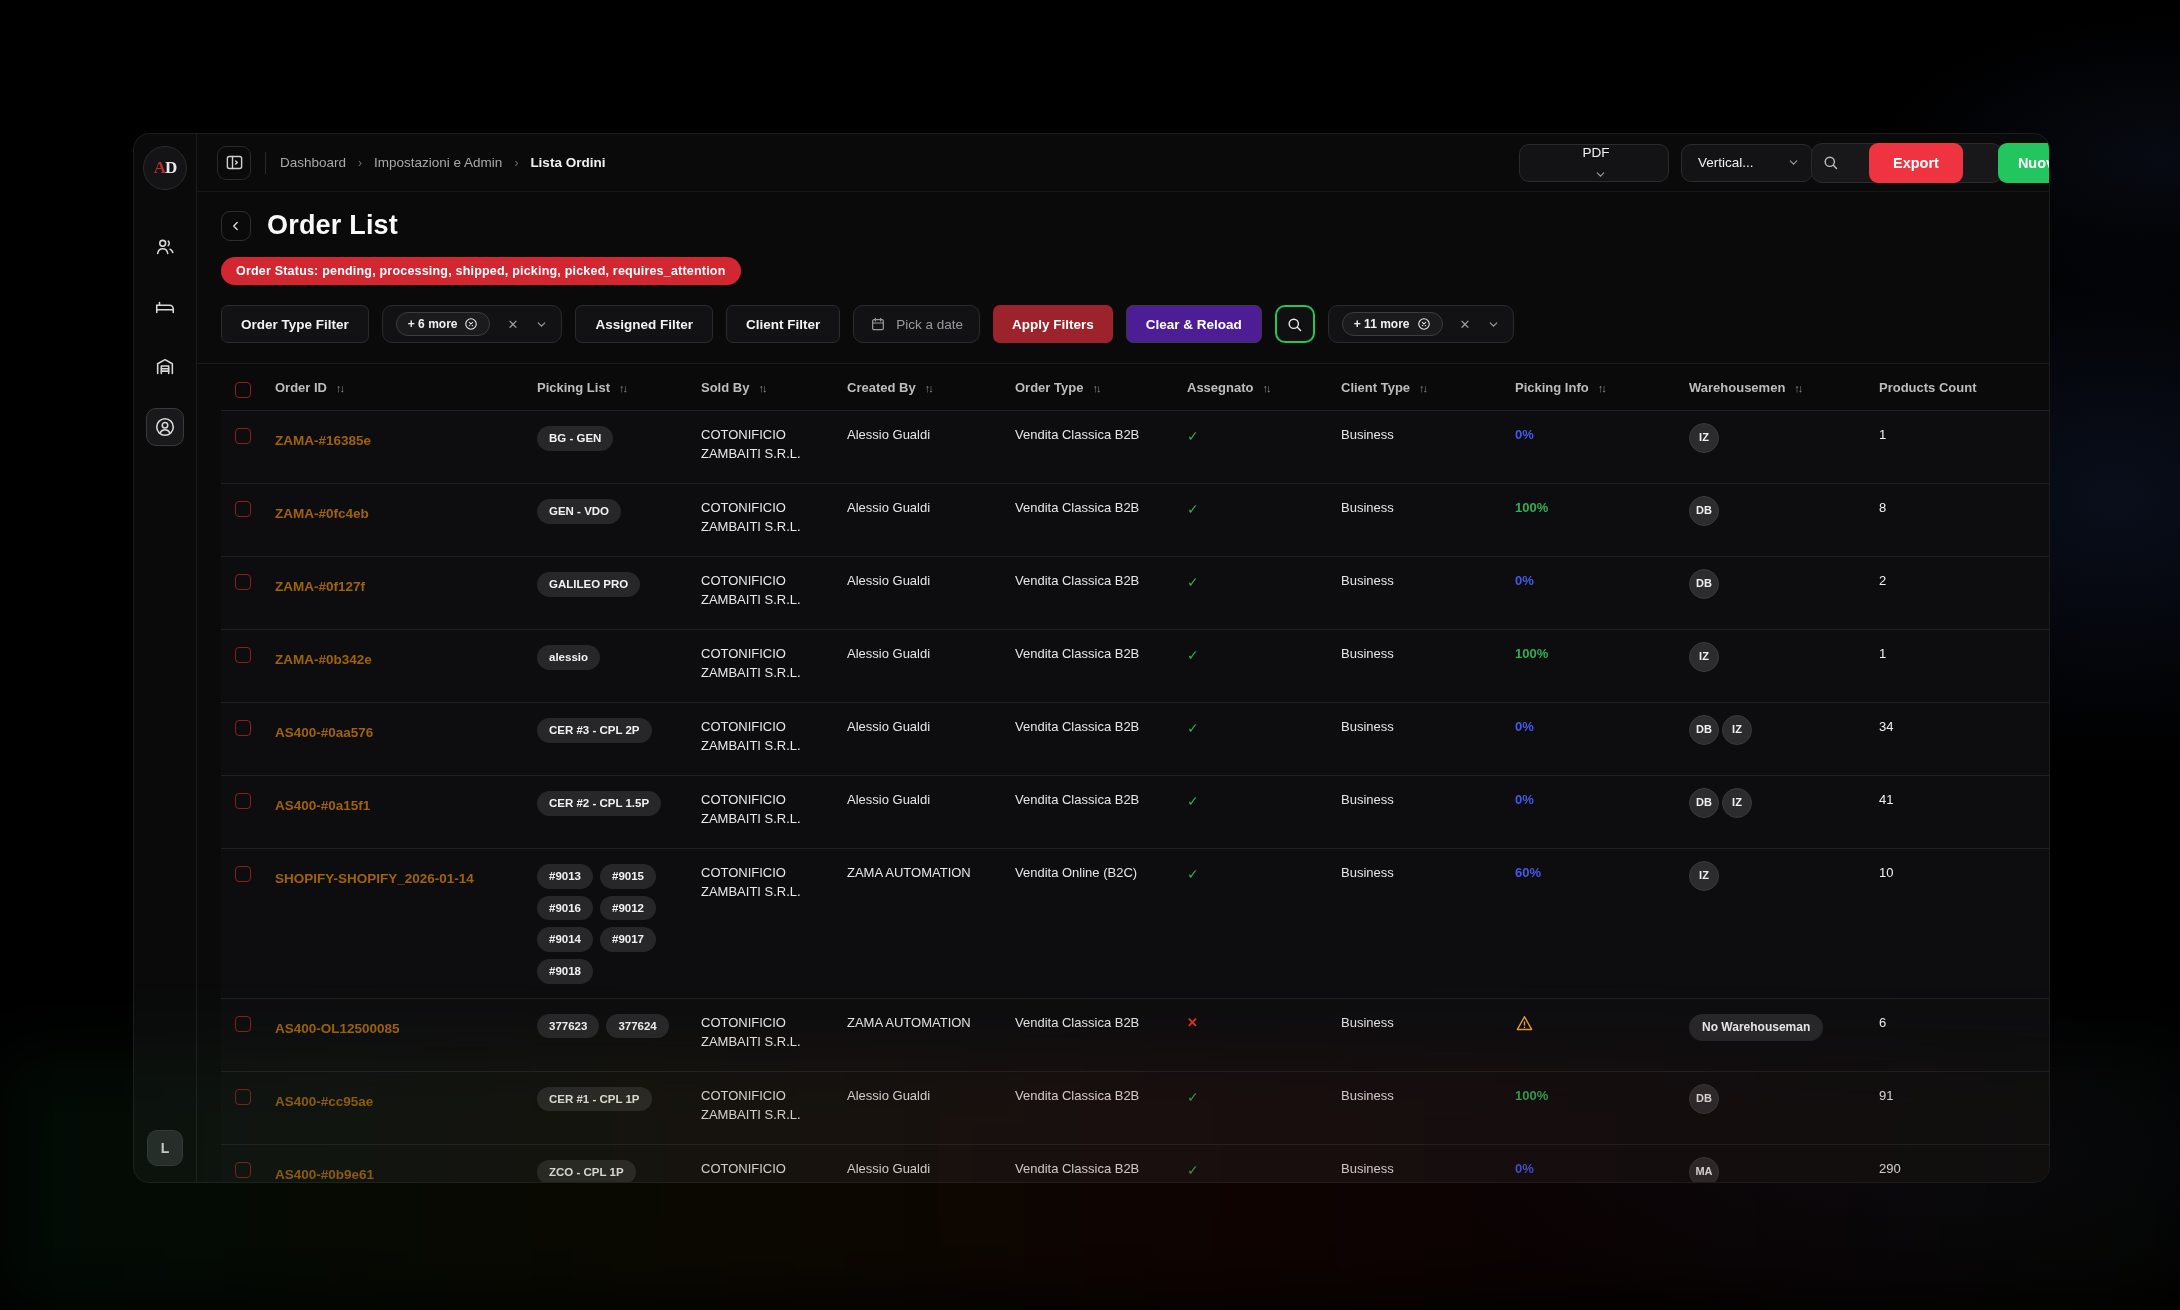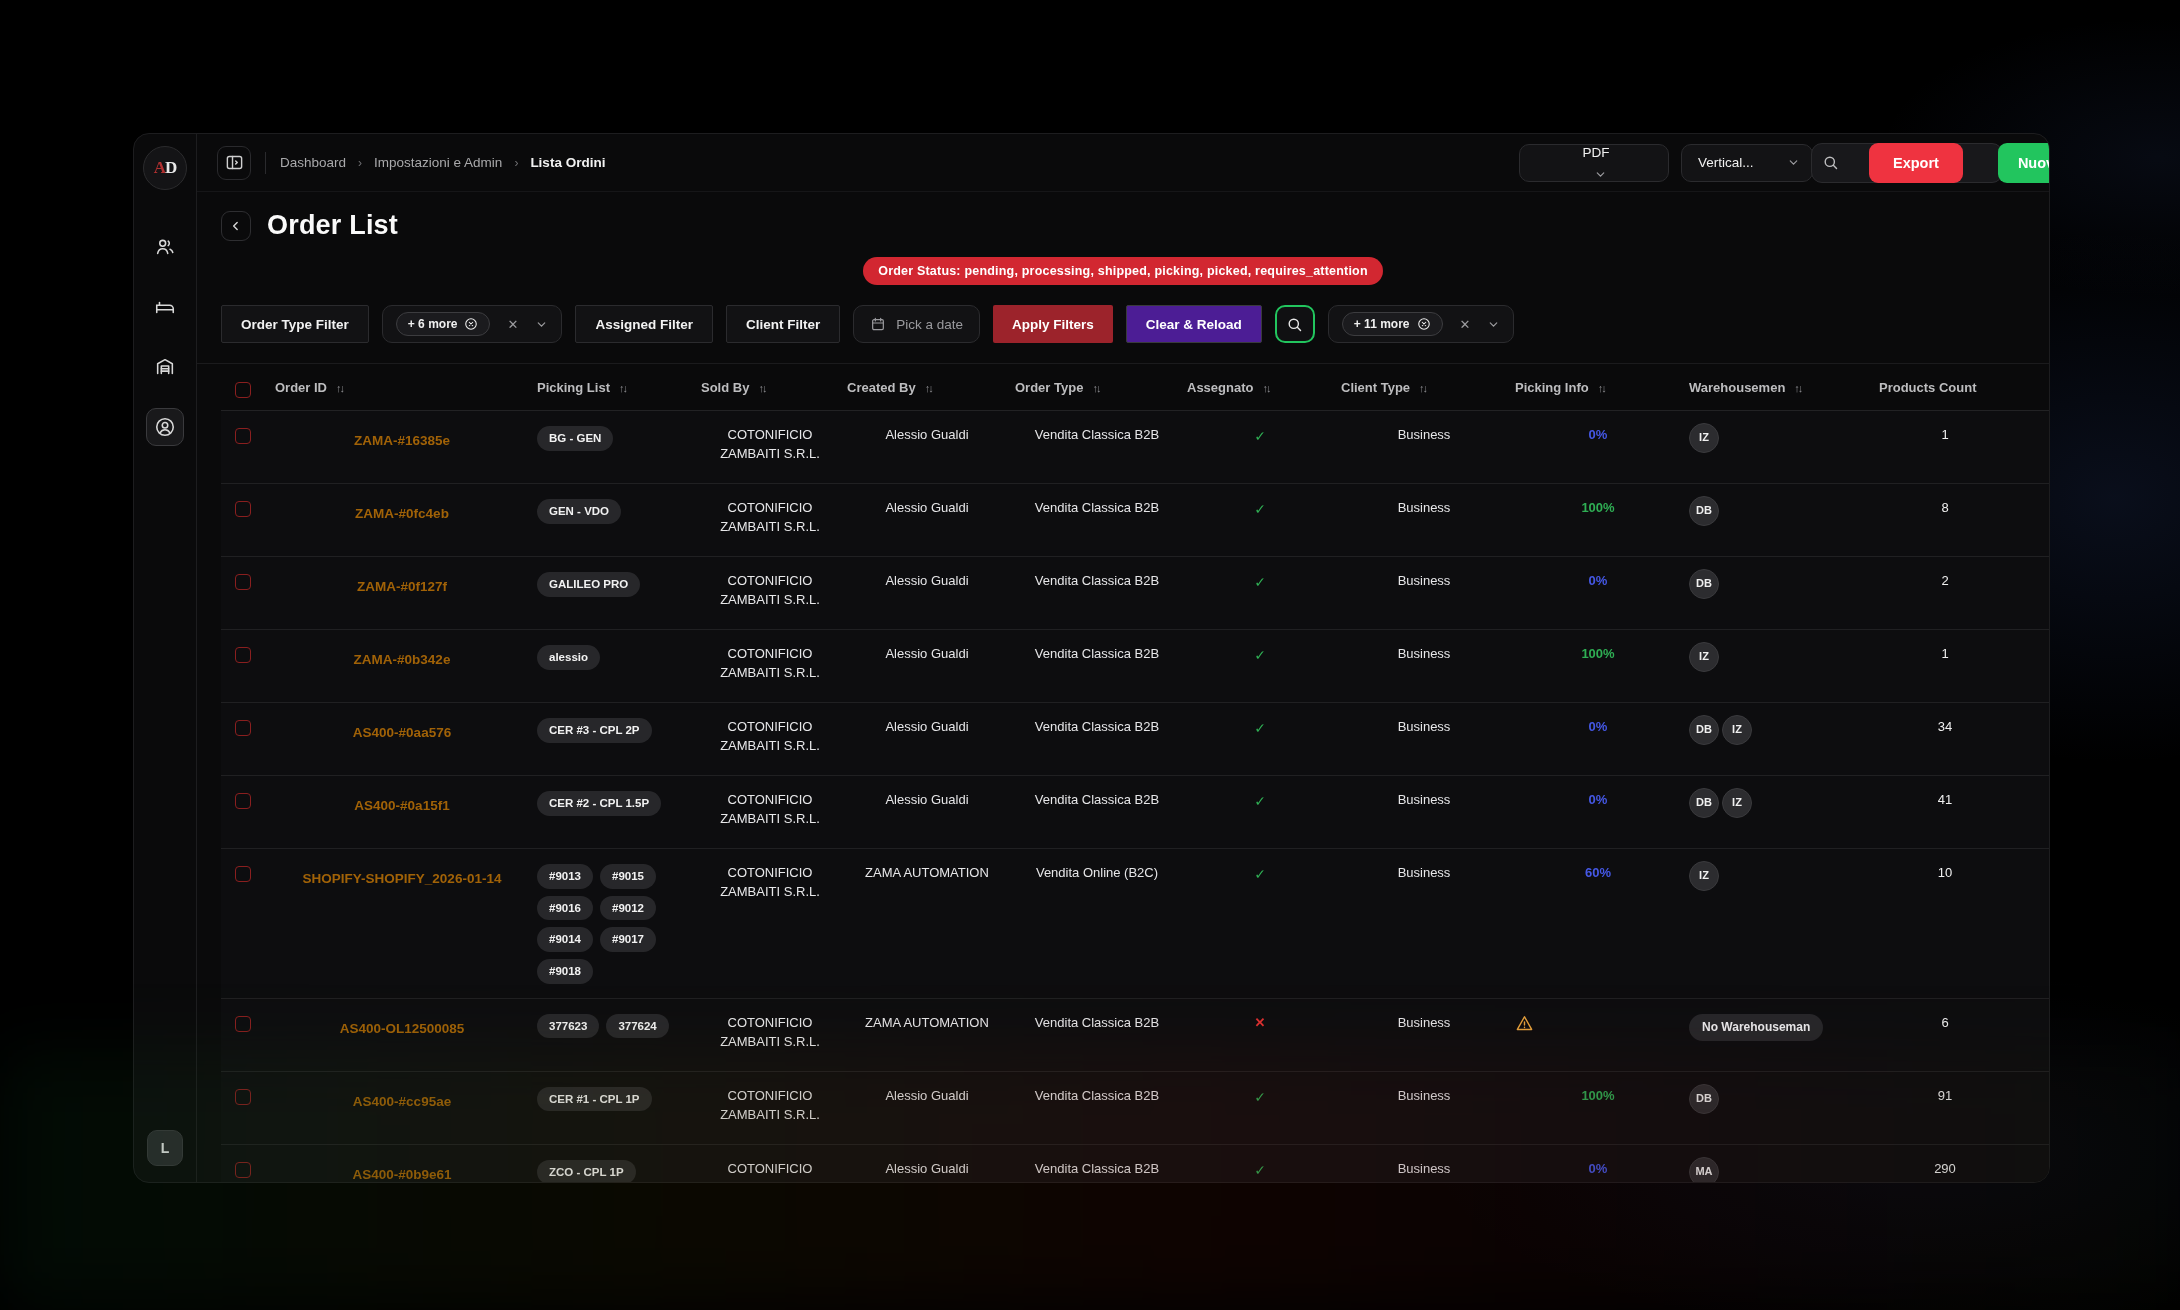--- a/index.html
+++ b/index.html
@@ -31,21 +31,21 @@
   .logo .a { color:#b03030; } .logo .d { color:#e9e9e9; }
   .nav { display:flex; flex-direction:column; align-items:center; gap:22px; margin-top:38px; }
   .nav-btn { width:38px; height:38px; display:flex; align-items:center; justify-content:center;
     color:#d8d8d8; border-radius:10px; cursor:pointer; }
   .nav-btn.active { border:1px solid #3a3a3d; background:#19191b; }
   .sb-footer { margin-top:auto; width:36px; height:36px; border-radius:10px; background:#2b2b2e;
     border:1px solid #3a3a3d; color:#e8e8e8; font-size:14px; font-weight:bold;
     display:flex; align-items:center; justify-content:center; }
 
   
-  .main { flex:1; min-width:0; display:flex; flex-direction:column;text-align:center; }
+  .main { flex:1; min-width:0; display:flex; flex-direction:column; }
 
   
   .hdr { height:58px; flex:0 0 58px; display:flex; align-items:center; gap:14px;
     padding:0 0 0 20px; border-bottom:1px solid #161618; }
   .icon-btn { width:34px; height:34px; border:1px solid #2a2a2d; border-radius:9px;
     display:flex; align-items:center; justify-content:center; color:#cfcfcf; cursor:pointer; flex:0 0 auto; }
   .vdiv { width:1px; height:22px; background:#2a2a2d; flex:0 0 auto; }
   .crumbs { display:flex; align-items:center; gap:12px; font-size:13.5px; color:#a9a9ab; white-space:nowrap; }
   .crumbs .sep { color:#6f6f72; font-size:12px; }
   .crumbs .current { color:#f2f2f2; font-weight:bold; }
@@ -70,21 +70,21 @@
   .back-btn { width:30px; height:30px; border:1px solid #2e2e31; border-radius:9px;
     display:flex; align-items:center; justify-content:center; color:#d5d5d5; cursor:pointer; }
   .page-title { font-size:27px; font-weight:bold; color:#fafafa; letter-spacing:.2px; }
   .badge-row { padding:10px 24px 2px; }
   .status-badge { display:inline-block; background:#d22731; color:#fff; font-size:12.5px; font-weight:bold;
     padding:7px 15px; border-radius:999px; letter-spacing:.2px; }
 
   
   .filters { display:flex; align-items:center; gap:13px; padding:18px 24px 20px;
     border-bottom:1px solid #1b1b1d; white-space:nowrap; }
-  .f-btn { height:38px; border:1px solid #2b2b2e; background:#121214; border-radius:2px;
+  .f-btn { height:38px; border:1px solid #2b2b2e; background:#121214; border-radius:7px;
     color:#f2f2f2; font-size:13.5px; font-weight:bold; display:flex; align-items:center;
     padding:0 19px; cursor:pointer; flex:0 0 auto; }
   .combo { height:38px; border:1px solid #2b2b2e; background:#121214; border-radius:10px;
     display:flex; align-items:center; gap:14px; padding:0 13px; flex:0 0 auto; }
   .chip-pill { display:flex; align-items:center; gap:7px; border:1px solid #3c3c3f; background:#1b1b1e;
     border-radius:999px; padding:4px 11px; font-size:12px; font-weight:bold; color:#f0f0f0; cursor:pointer; }
   .x-btn { color:#9b9b9e; font-size:13px; cursor:pointer; padding:0 3px; }
   .chev-sm { color:#9b9b9e; cursor:pointer; display:flex; }
   .date-btn { height:38px; border:1px solid #2b2b2e; background:#121214; border-radius:10px;
     display:flex; align-items:center; gap:10px; padding:0 16px; color:#9a9a9e; font-size:13.5px; cursor:pointer; }

